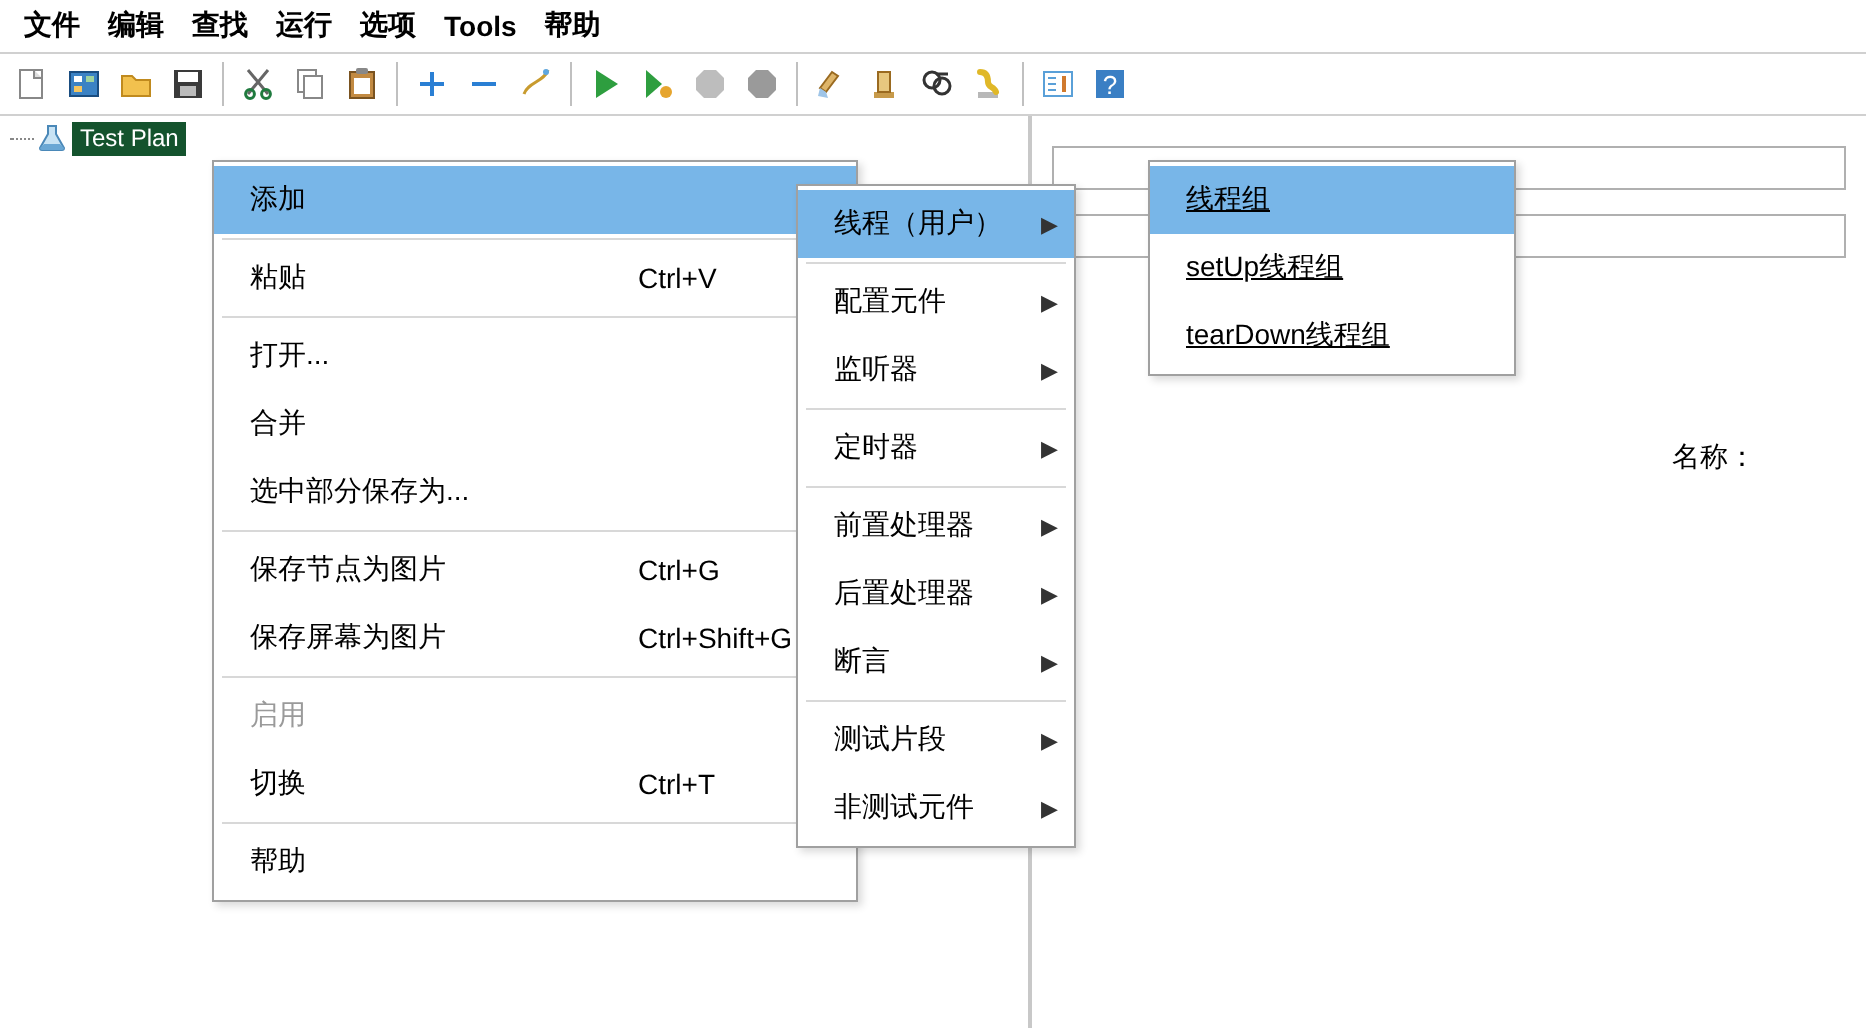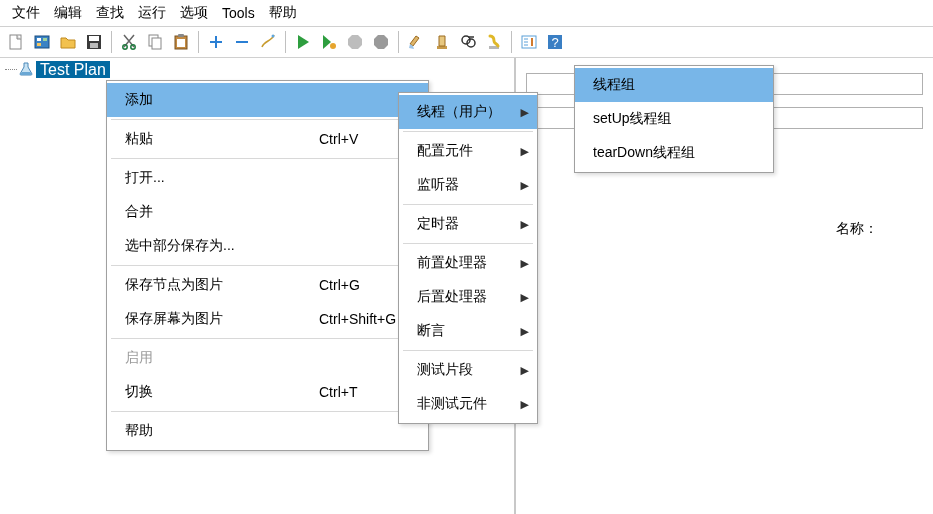--- a/index.html
+++ b/index.html
@@ -17,20 +17,21 @@
   .menubar {
     display: flex;
     gap: 2px;
     padding: 2px 6px;
     height: 26px;
     align-items: center;
   }
   .menubar > div {
     padding: 2px 6px;
     cursor: default;
+    font-weight: bold;
   }
   .toolbar {
     display: flex;
     align-items: center;
     height: 32px;
     padding: 0 4px;
     border-top: 1px solid #d0d0d0;
     border-bottom: 1px solid #d0d0d0;
     gap: 2px;
   }
@@ -70,26 +71,26 @@
   }
   .tree-dotted {
     position: absolute;
     top: 11px;
     left: 5px;
     width: 12px;
     border-top: 1px dotted #888;
   }
   .tree-node .icon { width: 16px; height: 16px; margin-right: 2px; }
   .tree-node .label {
-    background: #0369a1;
+    background: #14532d;
     color: #fff;
     padding: 0 4px;
     height: 17px;
     line-height: 17px;
-    font-size: 16px;
+    font-size: 12px;
   }
   .right-pane {
     flex: 1;
     position: relative;
   }
   .field-row {
     position: absolute;
     left: 10px;
     right: 10px;
     display: flex;
@@ -143,21 +144,21 @@
   .cmenu .arrow {
     position: absolute;
     right: 8px;
     font-size: 11px;
     color: #333;
   }
   .cmenu .row.disabled { color: #9a9a9a; }
   #menu1 { top: 80px; left: 106px; width: 323px; }
   #menu1 .row .label { width: 150px; }
   #menu2 { top: 92px; left: 398px; width: 140px; }
-  #menu3 { top: 65px; left: 574px; width: 200px; }
+  #menu3 { top: 80px; left: 574px; width: 184px; text-decoration: underline; }
 </style>
 </head>
 <body>
 
 <div id="menubar" class="menubar">
     <div>文件</div>
     <div>编辑</div>
     <div>查找</div>
     <div>运行</div>
     <div>选项</div>

